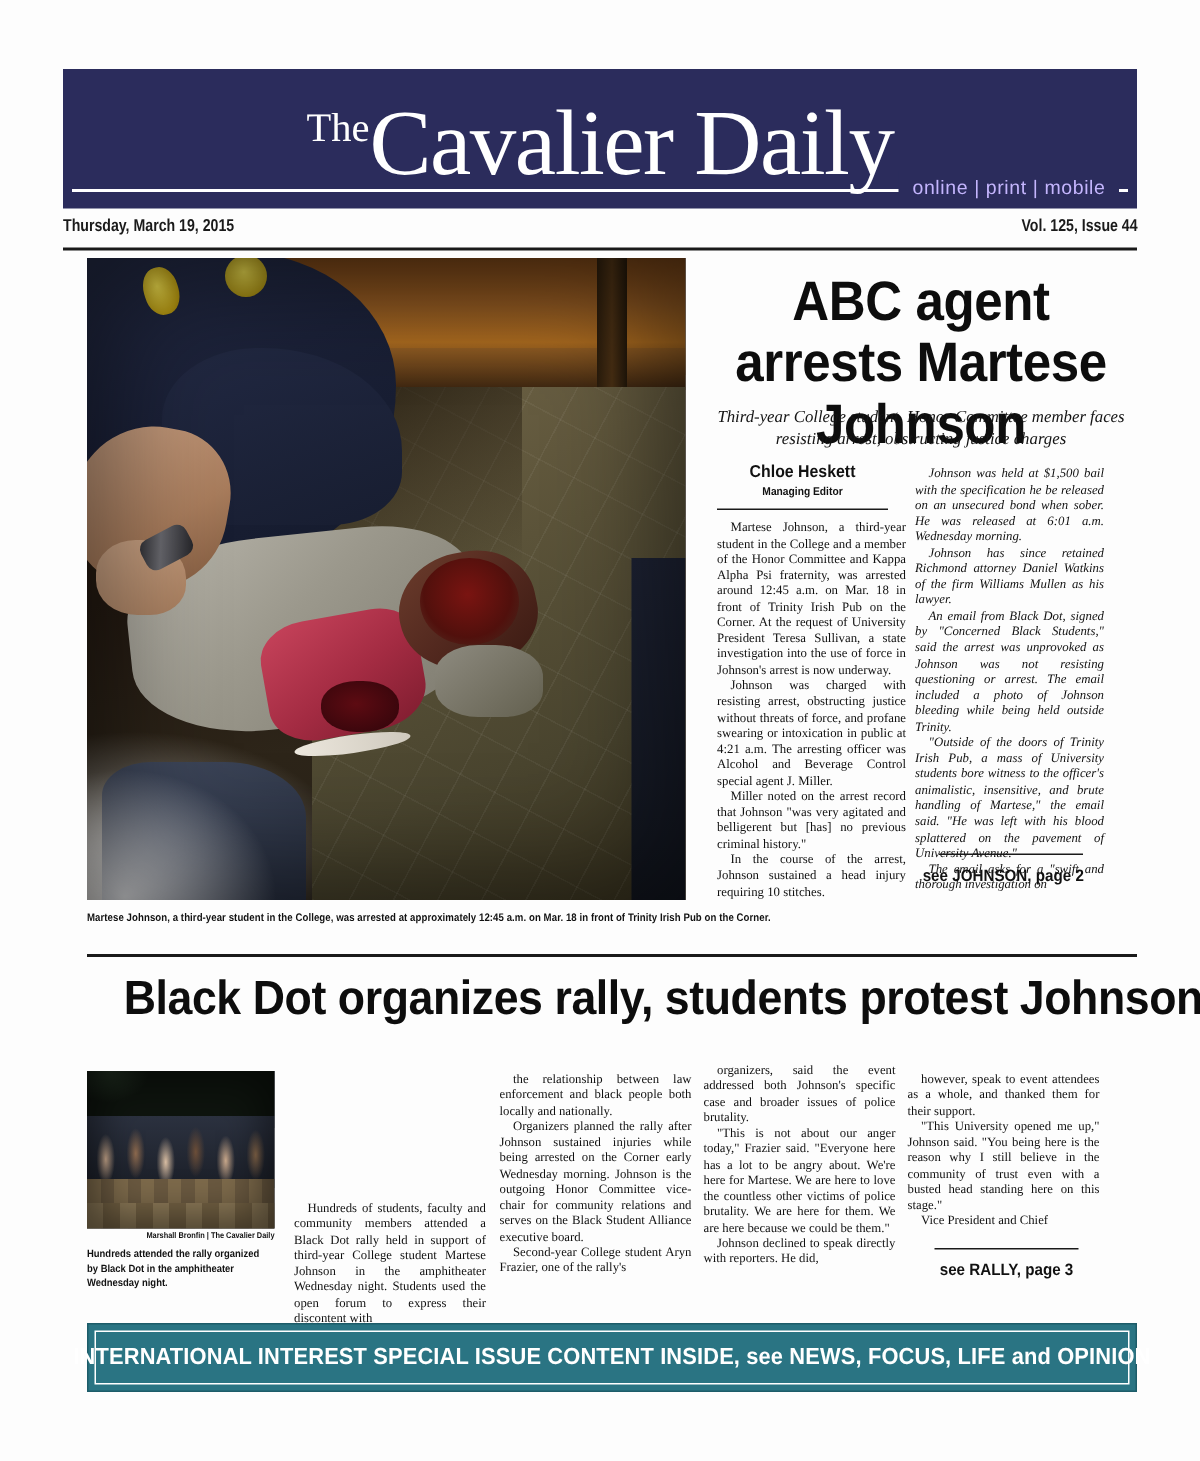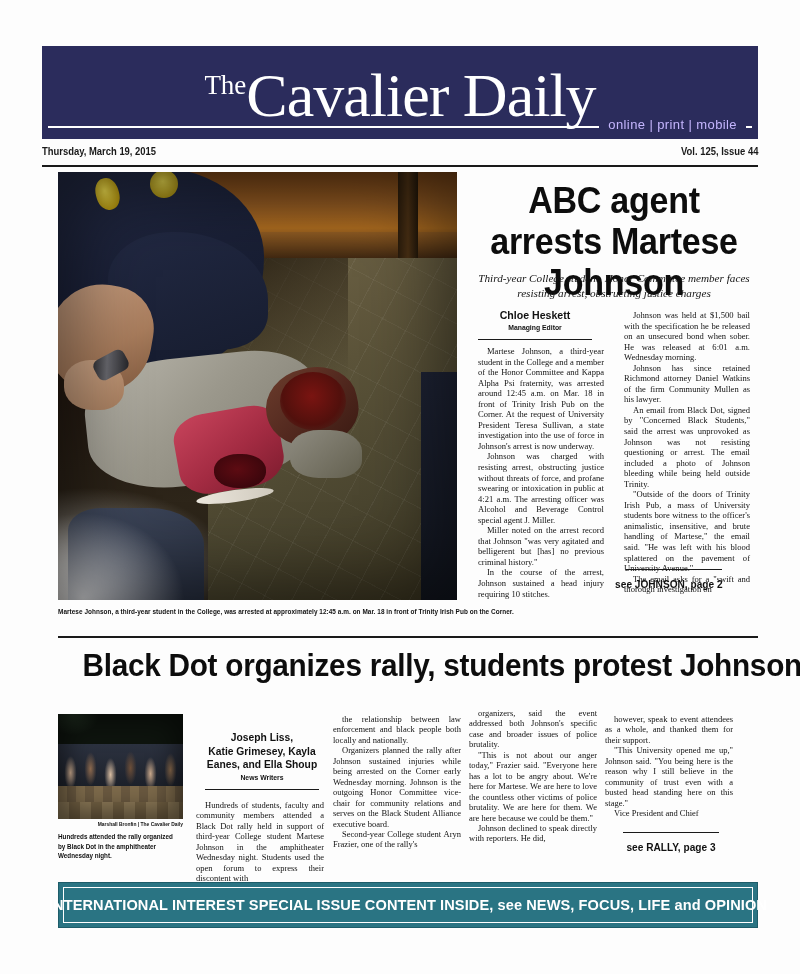--- a/index.html
+++ b/index.html
@@ -214,21 +214,21 @@
     font-family:"Liberation Serif",serif;
     font-size:8.55px;
     line-height:10.55px;
     text-align:justify;
     text-justify:inter-word;
     color:#111;
     -webkit-hyphens:auto;hyphens:auto;
   }
   .lead-col p{margin:0;text-indent:9px;}
   #lead-col-1{left:478px;}
-  #lead-col-2{left:624px;top:310px;}
+  #lead-col-2{left:610px;top:310px;font-style:italic;}
   .jump{
     position:absolute;left:610px;top:569px;width:128px;
   }
   .jump-rule{width:96px;height:1px;background:#1a1a1a;margin:0 auto 8px;}
   .jump-txt{
     font-family:"Liberation Sans Narrow","Liberation Sans",sans-serif;
     font-weight:700;font-size:11px;color:#111;
     transform:scaleX(.92);transform-origin:center;display:block;
   }
 
@@ -388,21 +388,21 @@
     <div class="by-rule"></div>
   </div>
   <div class="lead-col" id="lead-col-1">
       <p>Martese Johnson, a third-year student in the College and a member of the Honor Committee and Kappa Alpha Psi fraternity, was arrested around 12:45 a.m. on Mar. 18 in front of Trinity Irish Pub on the Corner. At the request of University President Teresa Sullivan, a state investigation into the use of force in Johnson's arrest is now underway.</p>
       <p>Johnson was charged with resisting arrest, obstructing justice without threats of force, and profane swearing or intoxication in public at 4:21 a.m. The arresting officer was Alcohol and Beverage Control special agent J. Miller.</p>
       <p>Miller noted on the arrest record that Johnson "was very agitated and belligerent but [has] no previous criminal history."</p>
       <p>In the course of the arrest, Johnson sustained a head injury requiring 10 stitches.</p>
     </div>
   <div class="lead-col" id="lead-col-2">
       <p>Johnson was held at $1,500 bail with the specification he be released on an unsecured bond when sober. He was released at 6:01 a.m. Wednesday morning.</p>
-      <p>Johnson has since retained Richmond attorney Daniel Watkins of the firm Community Mullen as his lawyer.</p>
+      <p>Johnson has since retained Richmond attorney Daniel Watkins of the firm Williams Mullen as his lawyer.</p>
       <p>An email from Black Dot, signed by "Concerned Black Students," said the arrest was unprovoked as Johnson was not resisting questioning or arrest. The email included a photo of Johnson bleeding while being held outside Trinity.</p>
       <p>"Outside of the doors of Trinity Irish Pub, a mass of University students bore witness to the officer's animalistic, insensitive, and brute handling of Martese," the email said. "He was left with his blood splattered on the pavement of University Avenue."</p>
       <p>The email asks for a "swift and thorough investigation on</p>
     </div>
   <div class="jump">
     <div class="jump-rule"></div>
     <span class="jump-txt">see JOHNSON, page 2</span>
   </div>
 
   <div class="rule-mid"></div>
@@ -413,27 +413,20 @@
     <div class="rp-sky"></div>
     <div class="rp-tree"></div>
     <div class="rp-crowd"></div>
     <div class="rp-stage"></div>
     <div class="rp-stage2"></div>
     <div class="rp-vig"></div>
   </div>
   <div class="rally-credit">Marshall Bronfin | The Cavalier Daily</div>
   <div class="rally-caption">Hundreds attended the rally organized by Black Dot in the amphitheater Wednesday night.</div>
 
-  <div class="s2-byline">
-    <span class="s2-by-name">Joseph Liss,</span>
-    <span class="s2-by-name">Katie Grimesey, Kayla</span>
-    <span class="s2-by-name">Eanes, and Ella Shoup</span>
-    <span class="by-role">News Writers</span>
-    <div class="by-rule"></div>
-  </div>
 
   <div class="s2-col" id="s2-col-1">
       <p>Hundreds of students, faculty and community members attended a Black Dot rally held in support of third-year College student Martese Johnson in the amphitheater Wednesday night. Students used the open forum to express their discontent with</p>
     </div>
   <div class="s2-col" id="s2-col-2">
       <p>the relationship between law enforcement and black people both locally and nationally.</p>
       <p>Organizers planned the rally after Johnson sustained injuries while being arrested on the Corner early Wednesday morning. Johnson is the outgoing Honor Committee vice-chair for community relations and serves on the Black Student Alliance executive board.</p>
       <p>Second-year College student Aryn Frazier, one of the rally's</p>
     </div>
   <div class="s2-col" id="s2-col-3">

